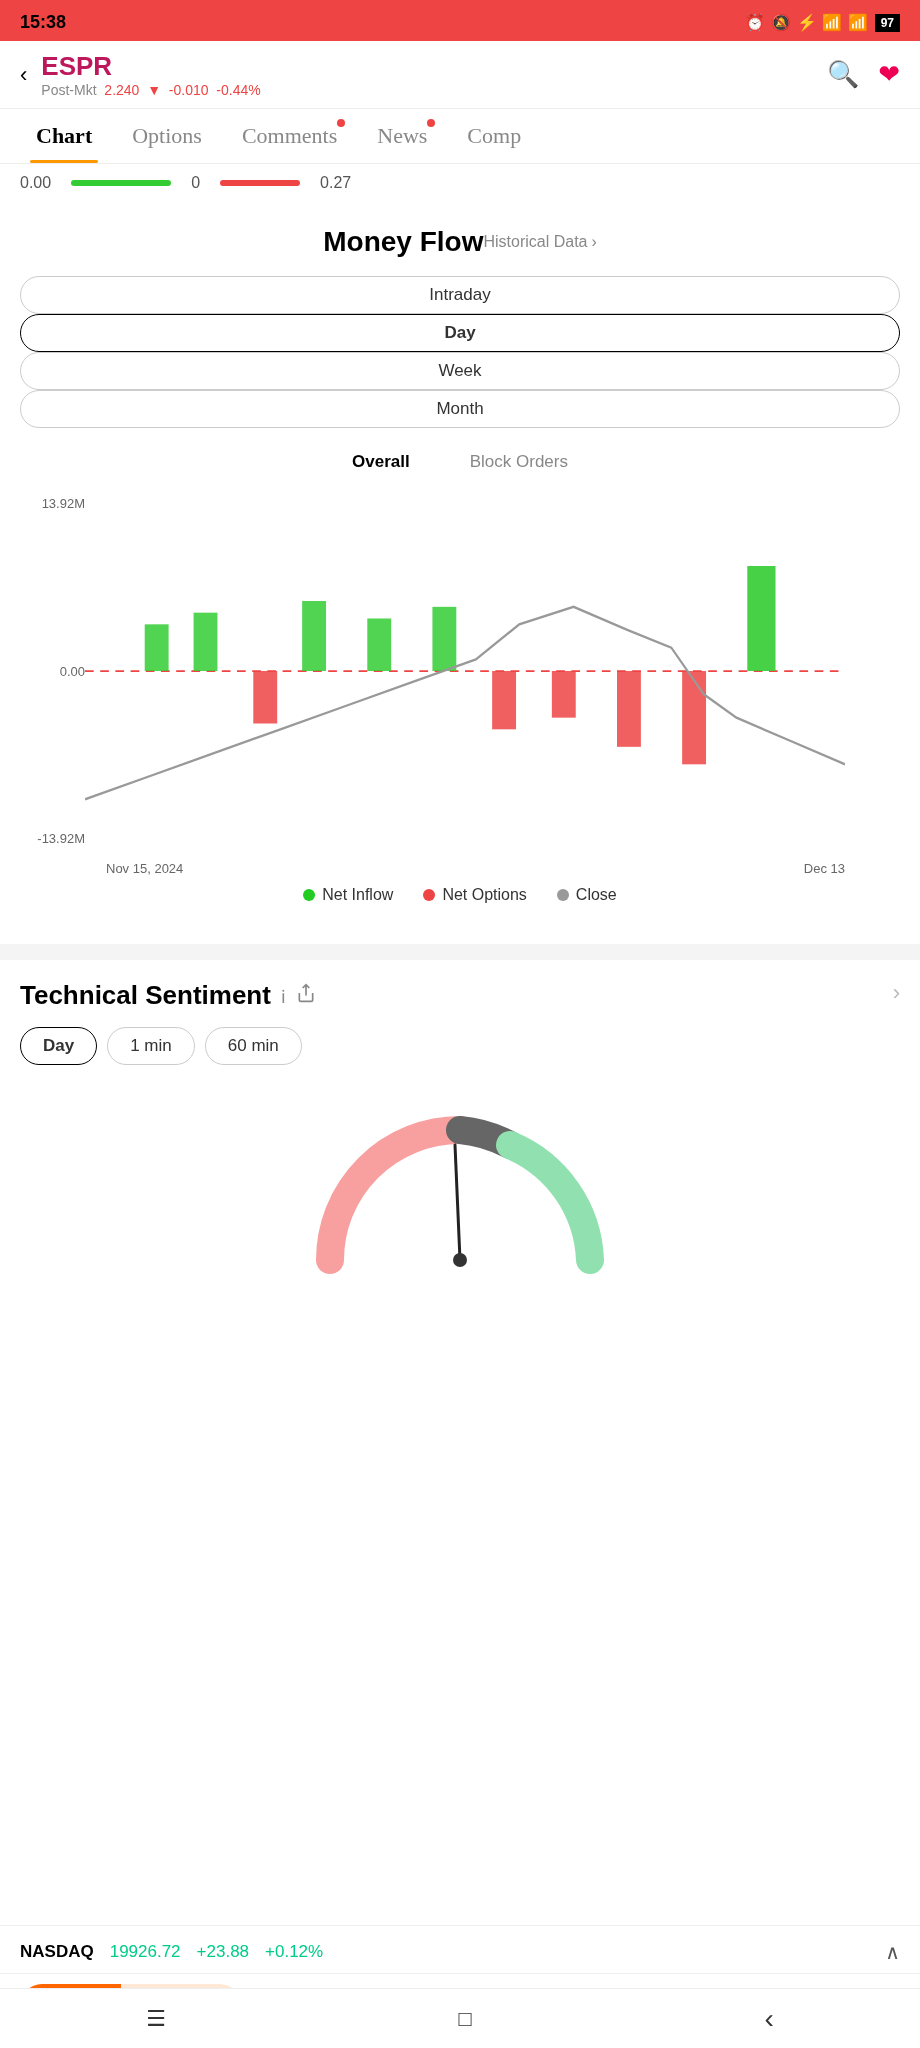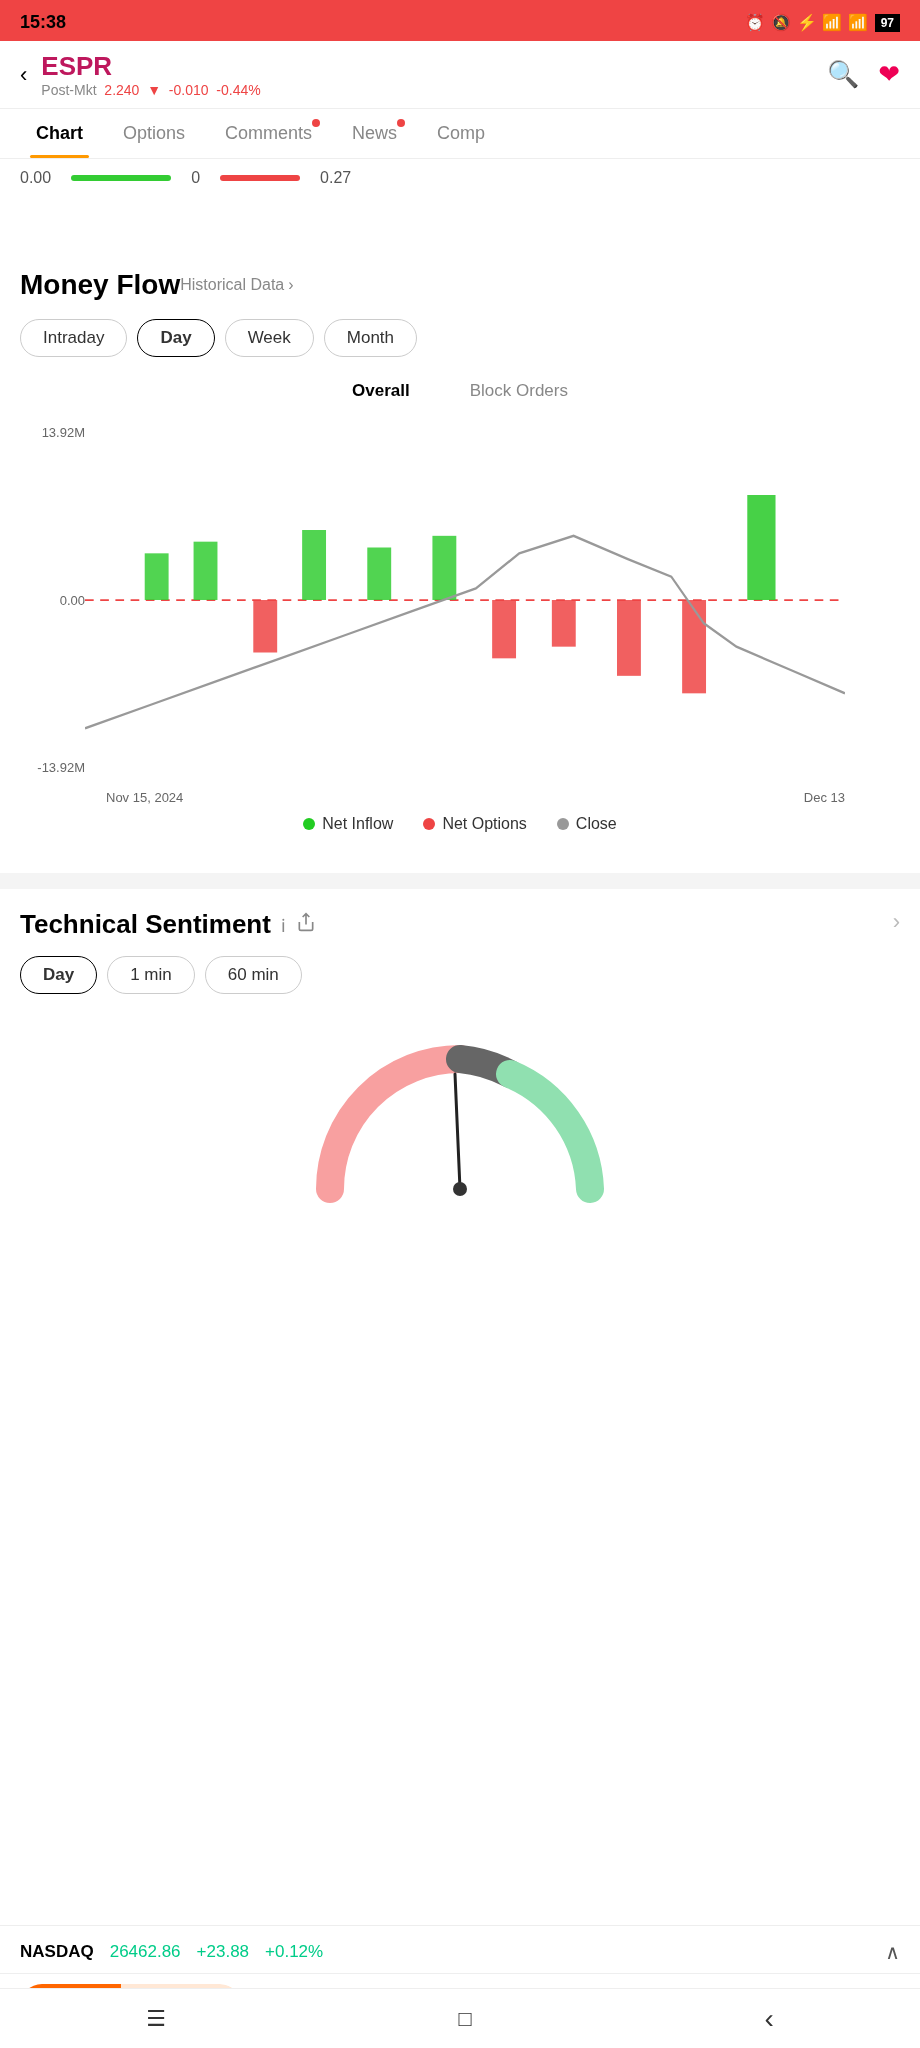--- a/index.html
+++ b/index.html
@@ -96,25 +96,26 @@
     
     .nav-tabs {
       display: flex;
       padding: 0 16px;
       border-bottom: 1px solid #eee;
       background: #fff;
       gap: 0;
     }
     .nav-tab {
       padding: 14px 20px;
-      font-size: 18px;
+      font-size: 22px;
       color: #888;
       cursor: pointer;
       position: relative;
       white-space: nowrap;
+      font-family: Liberation Serif, serif;
     }
     .nav-tab.active {
       font-weight: 700;
       color: #000;
     }
     .nav-tab.active::after {
       content: '';
       position: absolute;
       bottom: 0;
       left: 14px;
@@ -156,44 +157,43 @@
       border-radius: 3px;
       display: inline-block;
     }
 
     
     .section {
       padding: 24px 20px 10px;
     }
     .section-header {
       display: flex;
-      justify-content: flex-start;
+      justify-content: center;
       align-items: center;
       margin-bottom: 18px;
-      margin-top: 48px;
     }
     .section-title {
       font-size: 28px;
       font-weight: 700;
       color: #000;
     }
     .historical-link {
       font-size: 16px;
       color: #888;
       cursor: pointer;
       display: flex;
       align-items: center;
       gap: 4px;
     }
 
     
     .period-tabs {
       display: flex;
-      gap: 10px;
       margin-bottom: 16px;
+      flex-direction: column;
     }
     .period-tab {
       padding: 8px 22px;
       border: 1.5px solid #ccc;
       border-radius: 22px;
       font-size: 17px;
       cursor: pointer;
       color: #333;
       background: #fff;
     }
@@ -645,21 +645,21 @@
       <circle cx="190" cy="170" r="7" fill="#333"></circle>
     </svg>
   </div>
 </div>
 
 <div style="height: 160px;"></div>
 
 <div class="bottom-bar">
   <div class="nasdaq-info">
     <span class="nasdaq-label">NASDAQ</span>
-    <span class="nasdaq-price">26462.86</span>
+    <span class="nasdaq-price">19926.72</span>
     <span class="nasdaq-change">+23.88</span>
     <span class="nasdaq-pct">+0.12%</span>
   </div>
   <span class="collapse-btn">∧</span>
 </div>
 
 <div class="trade-bar">
   <div class="trade-btn-group">
     <button class="trade-btn">Trade</button>
     <button class="options-btn">Options</button>

